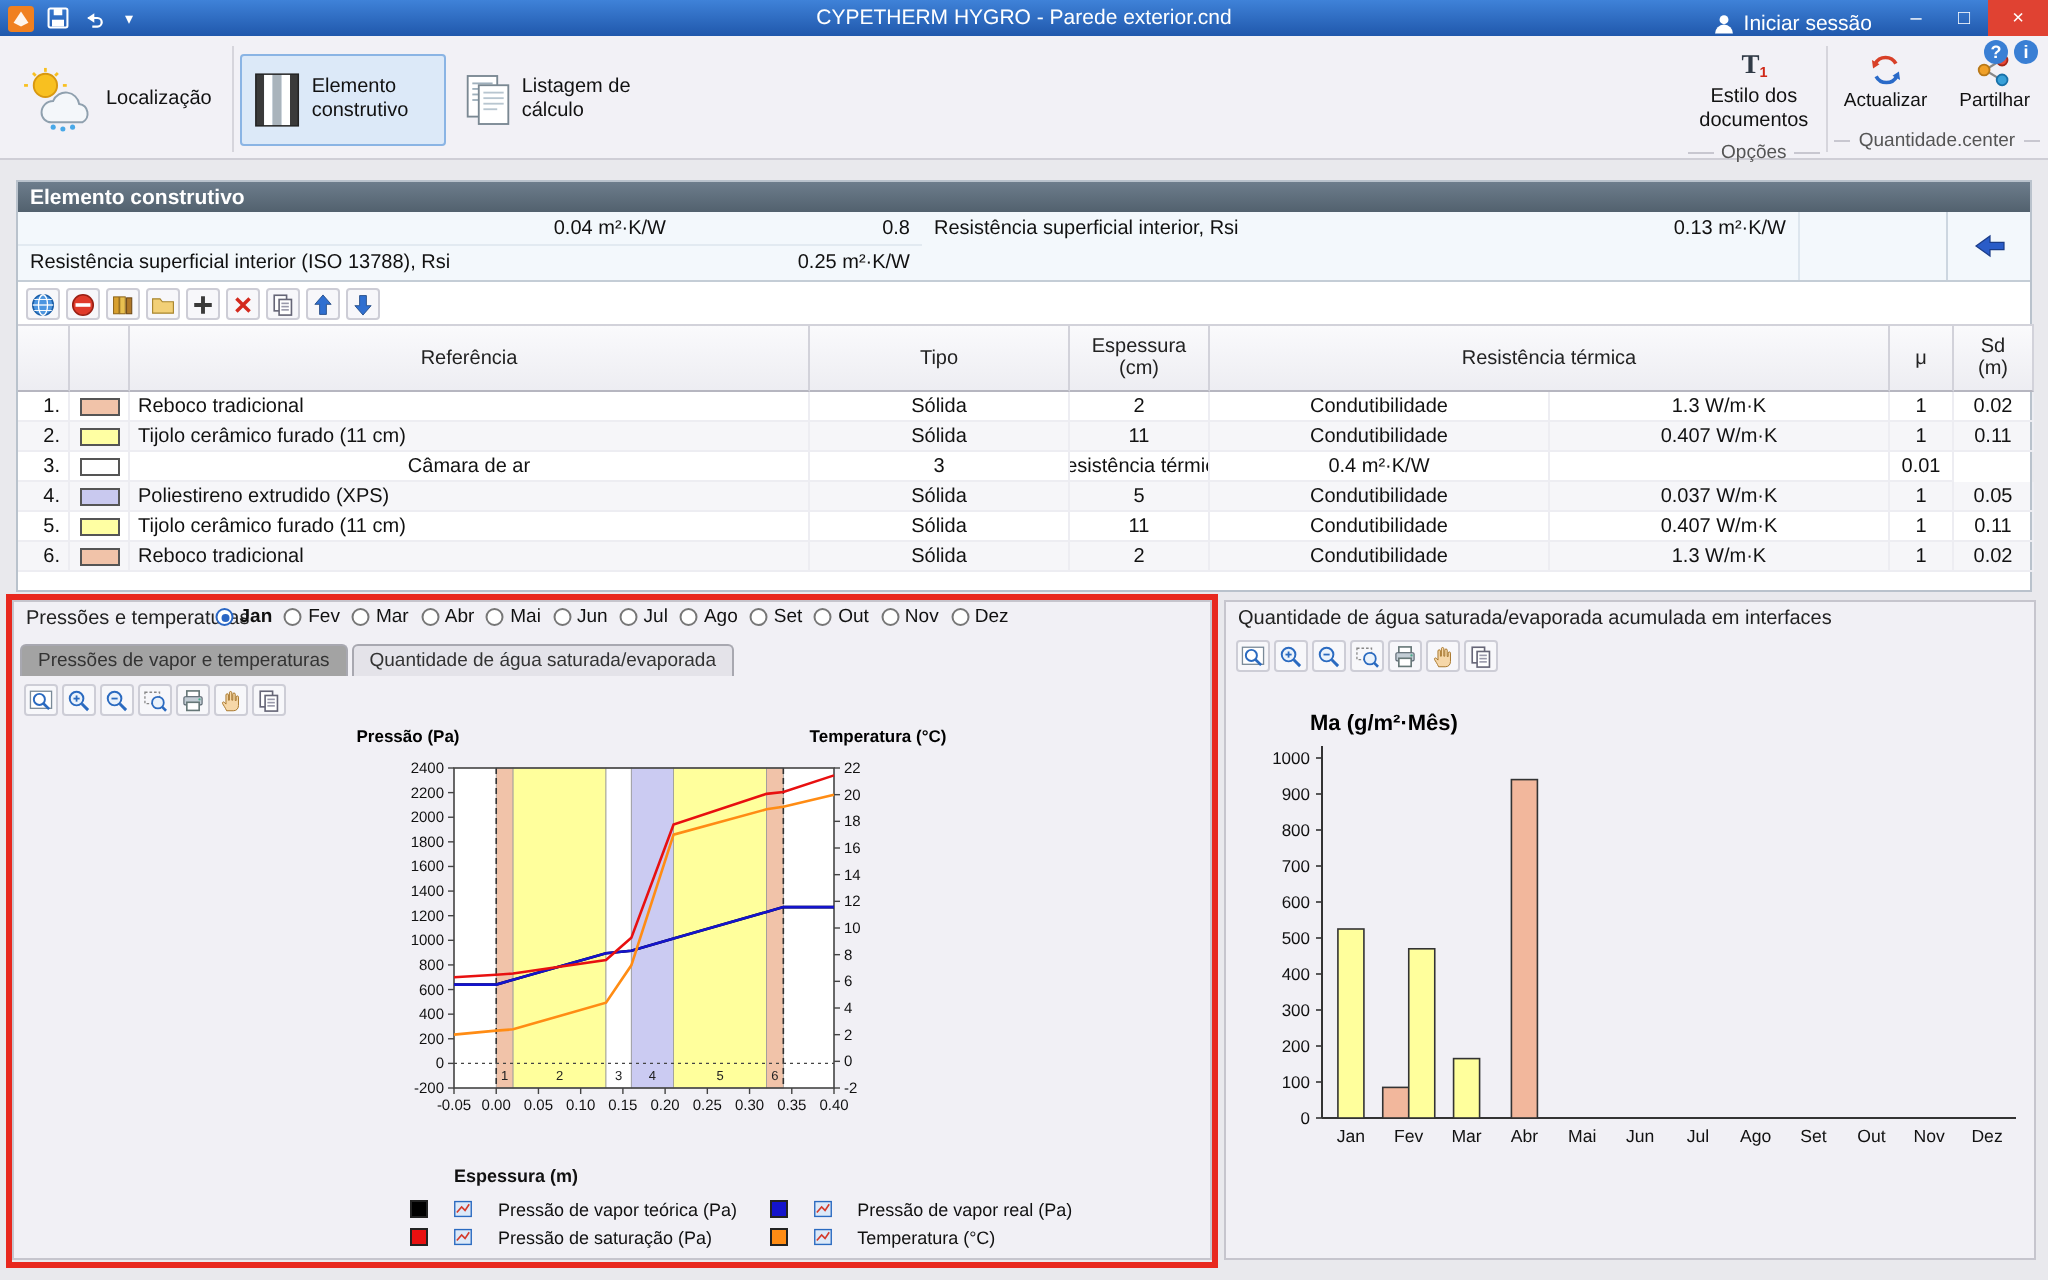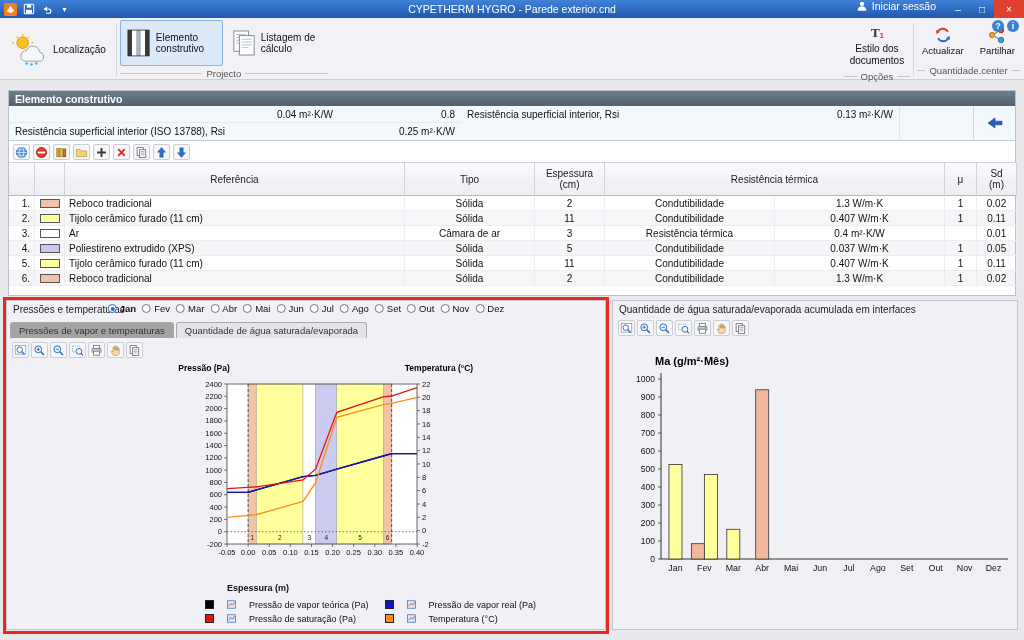--- a/index.html
+++ b/index.html
@@ -6,21 +6,21 @@
 html,body{width:1024px;height:640px;}
 body{position:relative;font-family:"Liberation Sans",sans-serif;background:#e9e9ed;overflow:hidden;font-size:11px;color:#111;}
 svg{display:block;}
 
 
 .titlebar{position:absolute;left:0;top:0;width:1024px;height:18px;background:linear-gradient(#3f82d8,#2058ac);display:flex;align-items:center;color:#fff;z-index:10;}
 .tb-left{display:flex;align-items:center;gap:3px;padding-left:3px;z-index:2;}
 .tb-icon{width:15px;height:14px;display:flex;align-items:center;justify-content:center;font-size:8px;}
 .tb-title{position:absolute;left:0;right:0;text-align:center;font-size:10.5px;}
 .tb-right{margin-left:auto;display:flex;align-items:center;height:100%;z-index:2;}
-.signin{display:flex;align-items:flex-start;gap:4px;font-size:10.5px;padding:0 10px;height:100%;}
+.signin{display:flex;align-items:flex-end;gap:4px;font-size:10.5px;padding:0 10px;height:100%;}
 .winbtn{width:24px;height:100%;display:flex;align-items:center;justify-content:center;font-size:10px;color:#fff;}
 .winbtn.close{background:#e04232;width:30px;}
 .helpstrip{position:absolute;top:20px;right:5px;display:flex;gap:3px;z-index:6;}
 .round-ic{width:12px;height:12px;border-radius:50%;background:#3a7fd4;color:#fff;font-size:9px;font-weight:bold;display:flex;align-items:center;justify-content:center;}
 
 
 .ribbon{position:absolute;left:0;top:18px;width:1024px;height:62px;background:#f2f1f6;border-bottom:1px solid #cfced6;display:flex;align-items:stretch;padding:2px 4px 0 4px;}
 .rb-group{display:flex;flex-direction:column;}
 .rb-buttons{display:flex;flex:1;align-items:center;gap:2px;}
 .rb-btn-h{display:flex;align-items:center;gap:5px;padding:3px 6px;border:1px solid transparent;border-radius:2px;height:46px;}
@@ -186,21 +186,20 @@
                 <line x1="10.5" y1="11" x2="21.5" y2="11"></line>
                 <line x1="10.5" y1="14" x2="21.5" y2="14"></line>
                 <line x1="10.5" y1="17" x2="21.5" y2="17"></line>
                 <line x1="10.5" y1="20" x2="18" y2="20"></line>
               </g>
           </svg>
         </span>
         <span class="rb-text">Listagem de cálculo</span>
       </div>
     </div>
-    <div class="rb-group-label">Projecto</div>
   </div>
   <div class="rb-spring"></div>
   <div class="rb-group">
     <div class="rb-buttons">
       <div class="rb-btn-v">
         <span>
           <svg viewBox="0 0 20 20" width="18" height="18">
               <text x="3" y="15" font-size="15" font-weight="bold" fill="#303a46" font-family="Liberation Serif, serif">T</text>
               <text x="13" y="17" font-size="8" fill="#d02818" font-weight="bold">1</text>
             </svg>
@@ -365,21 +364,20 @@
           <div class="c c-prop">Condutibilidade</div>
           <div class="c c-val">0.407 W/m·K</div>
           <div class="c c-mu">1</div>
           <div class="c c-sd">0.11</div>
         </div>
         <div class="trow">
           <div class="c c-num">3.</div>
           <div class="c c-swatch">
             <span class="swatch" style="background: rgb(255, 255, 255);"></span>
           </div>
-          <div class="c c-ref">Ar</div>
           <div class="c c-tipo">Câmara de ar</div>
           <div class="c c-esp">3</div>
           <div class="c c-prop">Resistência térmica</div>
           <div class="c c-val">0.4 m²·K/W</div>
           <div class="c c-mu"></div>
           <div class="c c-sd">0.01</div>
         </div>
         <div class="trow alt">
           <div class="c c-num">4.</div>
           <div class="c c-swatch">

